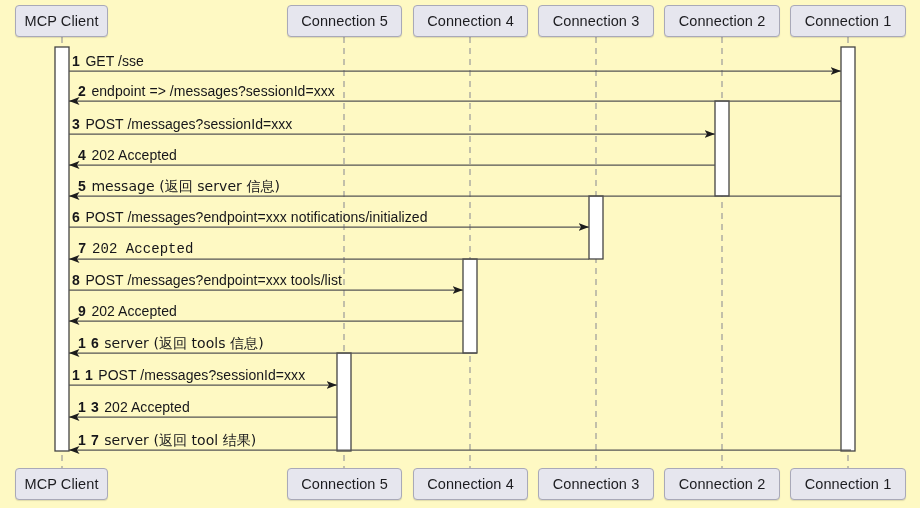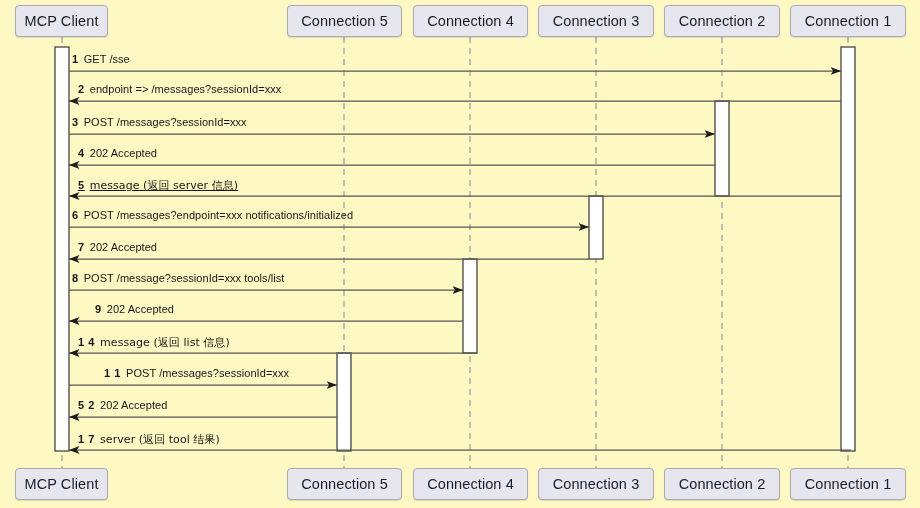--- a/index.html
+++ b/index.html
@@ -30,21 +30,21 @@
     align-items:center;
     justify-content:center;
     font-size:14.5px;
     color:#1c1c20;
     letter-spacing:.1px;
     box-shadow:0 1px 1px rgba(0,0,0,0.12);
     z-index:5;
   }
   .msg-label{
     position:absolute;
-    font-size:11px;
+    font-size:14px;
     color:#16161a;
     white-space:nowrap;
     z-index:4;
     letter-spacing:.05px;
   }
   .msg-label .seq{
     font-weight:bold;
     margin-right:5px;
     letter-spacing:.6px;
   }
@@ -137,24 +137,24 @@
       </div>
       <div class="lifeline-box" style="left: 790px; top: 468px; width: 116px; height: 32px;">
         <span>Connection 1</span>
       </div>
     </div>
   <div id="labels">
       <div class="msg-label" style="top: 53px; left: 72px;"><span class="seq">1</span><span>GET /sse</span></div>
       <div class="msg-label" style="top: 83px; left: 78px;"><span class="seq">2</span><span>endpoint =&gt; /messages?sessionId=xxx</span></div>
       <div class="msg-label" style="top: 116px; left: 72px;"><span class="seq">3</span><span>POST /messages?sessionId=xxx</span></div>
       <div class="msg-label" style="top: 147px; left: 78px;"><span class="seq">4</span><span>202 Accepted</span></div>
-      <div class="msg-label" style="top: 178px; left: 78px; text-decoration: underline;"><span class="seq">5</span><span class="cjk">message (返回 server 信息)</span></div>
+      <div class="msg-label" style="top: 178px; left: 78px;"><span class="seq">5</span><span class="cjk">message (返回 server 信息)</span></div>
       <div class="msg-label" style="top: 209px; left: 72px;"><span class="seq">6</span><span>POST /messages?endpoint=xxx notifications/initialized</span></div>
-      <div class="msg-label" style="top: 241px; left: 78px;"><span class="seq">7</span><span>202 Accepted</span></div>
-      <div class="msg-label" style="top: 272px; left: 72px;"><span class="seq">8</span><span>POST /message?sessionId=xxx tools/list</span></div>
-      <div class="msg-label" style="top: 303px; left: 95px;"><span class="seq">9</span><span>202 Accepted</span></div>
-      <div class="msg-label" style="top: 335px; left: 78px;"><span class="seq">1 4</span><span class="cjk">message  (返回 list 信息)</span></div>
-      <div class="msg-label" style="top: 367px; left: 72px; margin-left: 32px;"><span class="seq">1 1</span><span>POST /messages?sessionId=xxx</span></div>
-      <div class="msg-label" style="top: 399px; left: 78px;"><span class="seq">5 2</span><span>202 Accepted</span></div>
+      <div class="msg-label" style="top: 241px; left: 78px; font-family: Liberation Mono, monospace;"><span class="seq">7</span><span>202 Accepted</span></div>
+      <div class="msg-label" style="top: 272px; left: 72px;"><span class="seq">8</span><span>POST /messages?endpoint=xxx tools/list</span></div>
+      <div class="msg-label" style="top: 303px; left: 78px;"><span class="seq">9</span><span>202 Accepted</span></div>
+      <div class="msg-label" style="top: 335px; left: 78px;"><span class="seq">1 6</span><span class="cjk">server  (返回 tools 信息)</span></div>
+      <div class="msg-label" style="top: 367px; left: 72px;"><span class="seq">1 1</span><span>POST /messages?sessionId=xxx</span></div>
+      <div class="msg-label" style="top: 399px; left: 78px;"><span class="seq">1 3</span><span>202 Accepted</span></div>
       <div class="msg-label" style="top: 432px; left: 78px;"><span class="seq">1 7</span><span class="cjk">server  (返回 tool 结果)</span></div>
     </div>
 
 </div>
 
 </body></html>

